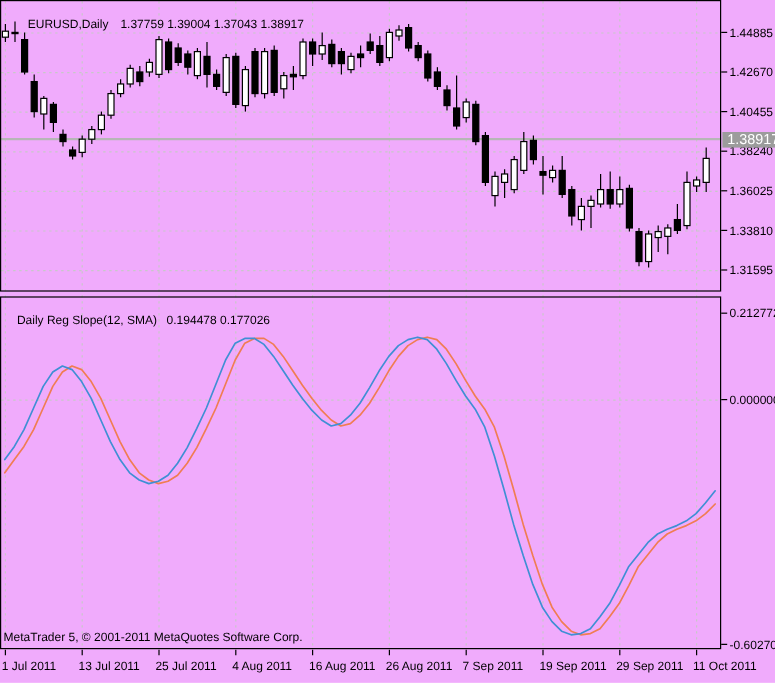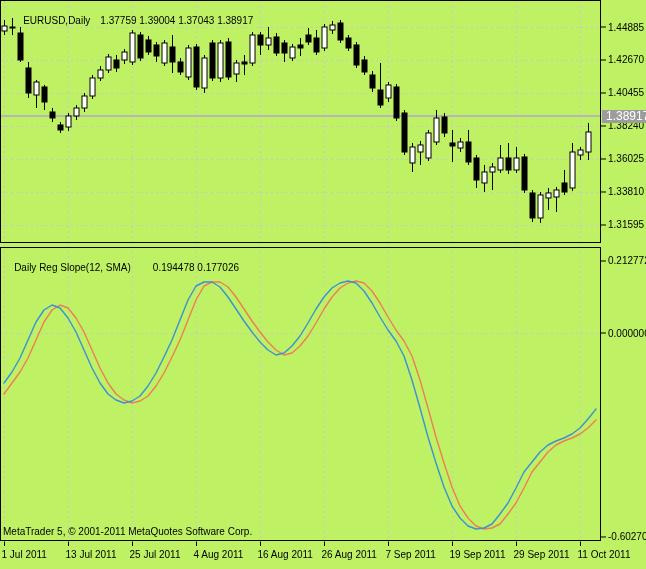--- a/index.html
+++ b/index.html
@@ -2,28 +2,28 @@
 <html><head>
 <meta charset="utf-8">
 <style>
   * { box-sizing: border-box; }
   html,body { margin:0; padding:0; }
   body {
     width:646px; height:569px;
     background:#ffffff;
     font-family:"Liberation Sans", sans-serif;
   }
-  .chart-root { position:relative; width:646px; height:569px; background:#bef264; overflow:hidden; }
+  .chart-root { position:relative; width:646px; height:569px; background:#f0abfc; overflow:hidden; }
   #chart-svg { position:absolute; left:0; top:0; }
   svg text { font-family:"Liberation Sans", sans-serif; font-size:10px; fill:#000; }
   .overlay-label { position:absolute; font-size:10px; color:#000; white-space:pre; }
   .chart-title { left:12px; top:4px; }
   .chart-title .ohlc { margin-left:10px; }
   .ind-label { left:3px; top:251px; }
-  .ind-label .ind-vals { margin-left:22px; }
+  .ind-label .ind-vals { margin-left:8px; }
   .copyright { left:3px; top:526px; }
   .price-tag {
     position:absolute; left:602px; top:110px; width:44px; height:13px;
     background:#9c9c9c; color:#ffffff; font-size:12px; line-height:13px;
     padding-left:4px; white-space:pre;
   }
 </style>
 </head>
 <body>
 

